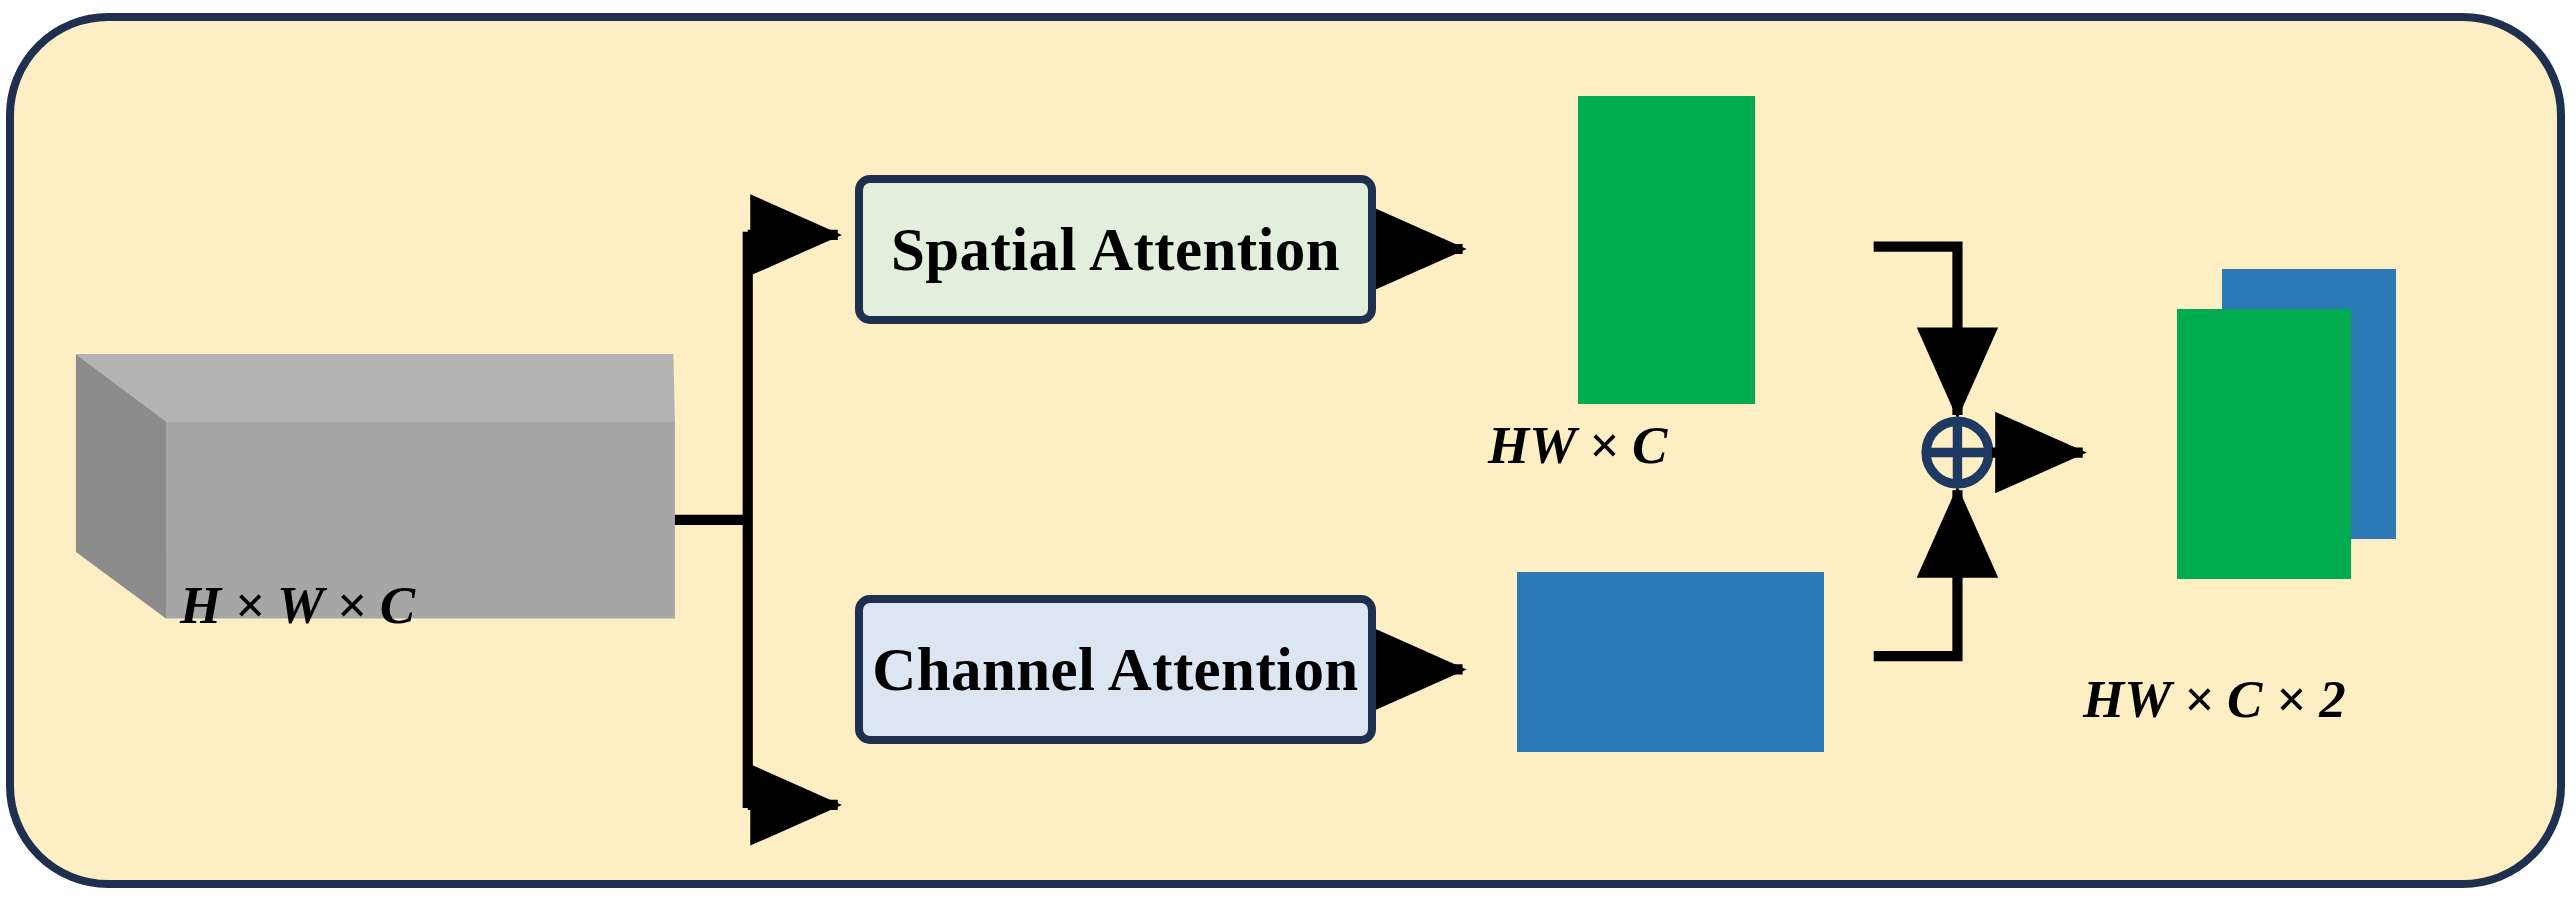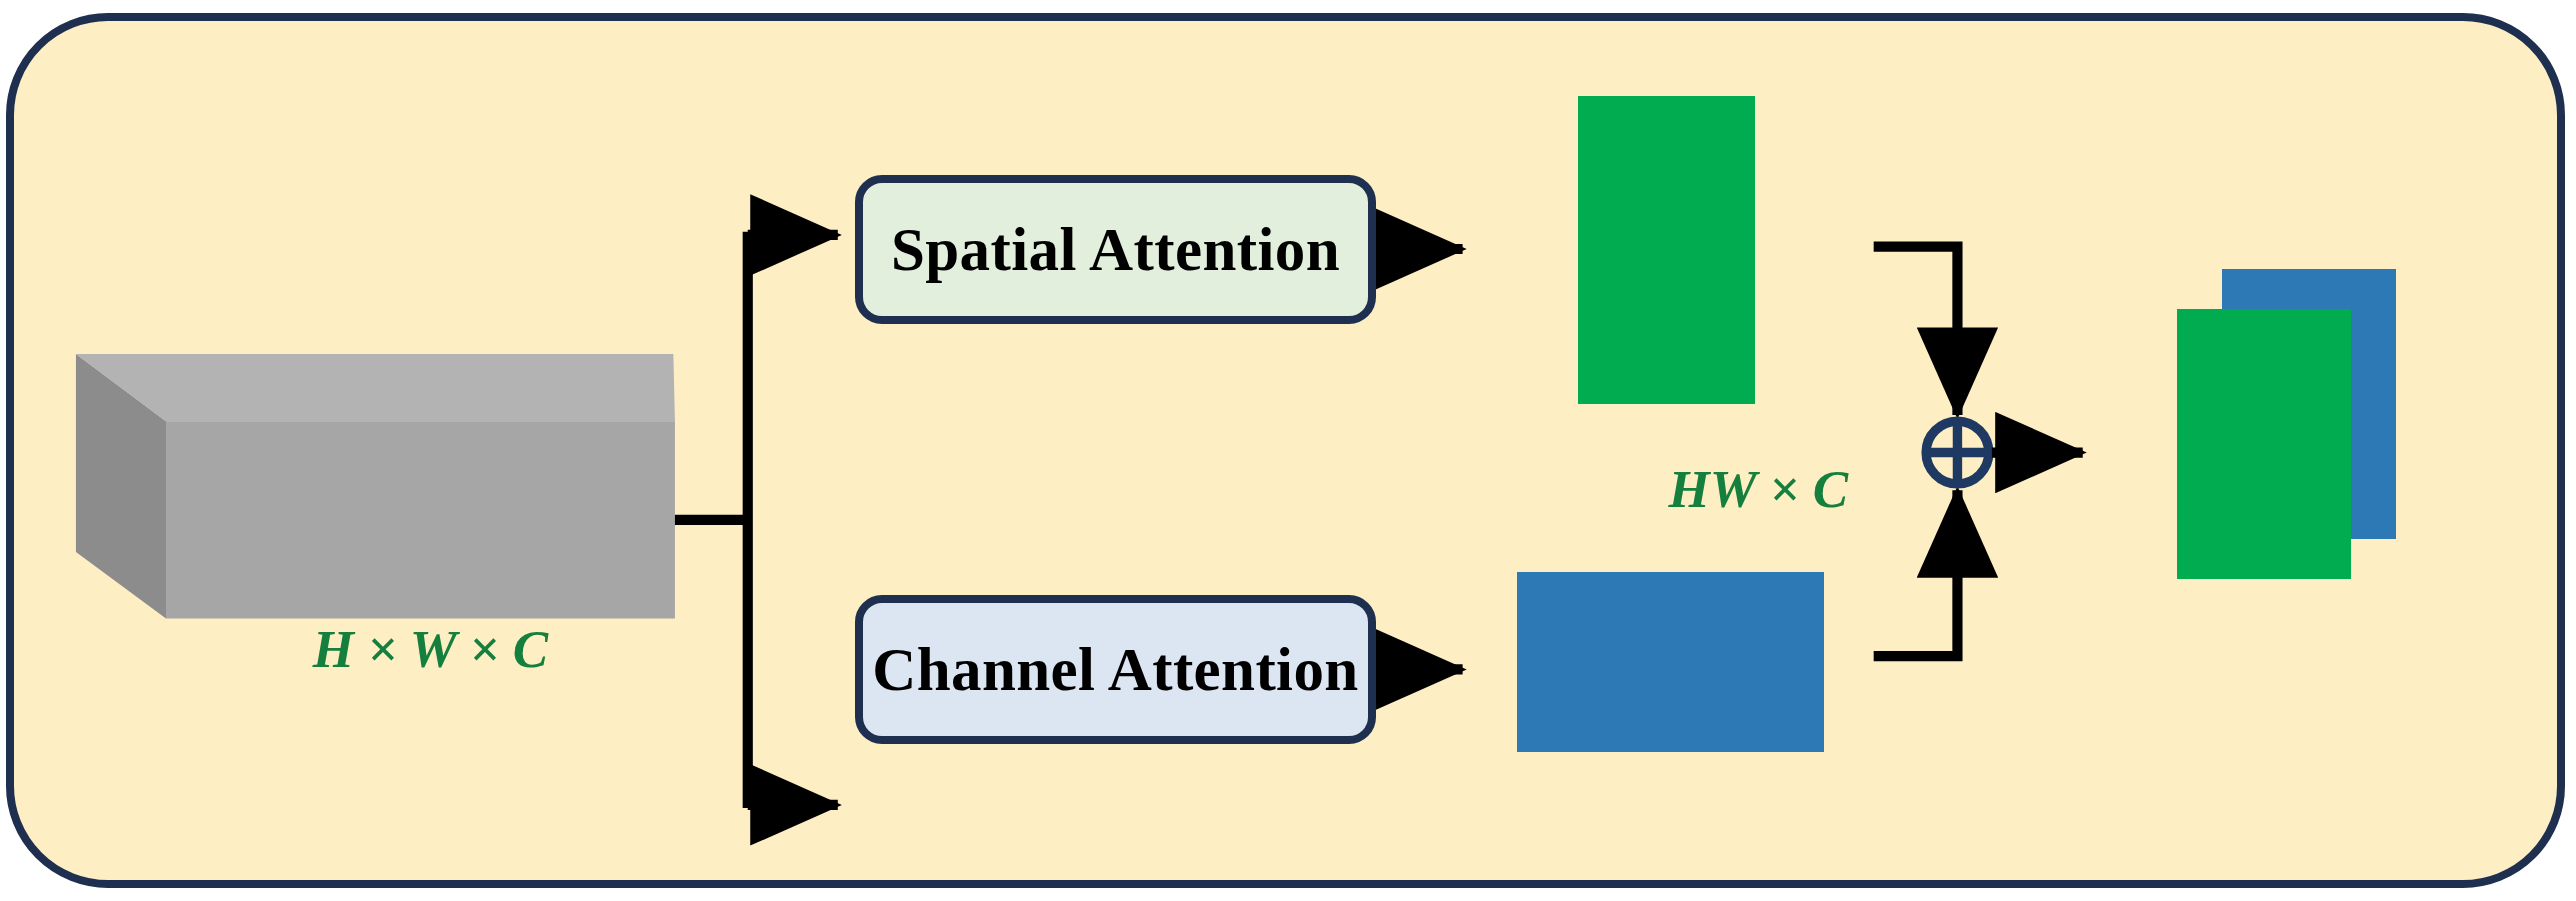--- a/index.html
+++ b/index.html
@@ -30,21 +30,21 @@
     position: absolute;
     left: 0; top: 0;
     width: 2576px;
     height: 902px;
     pointer-events: none;
   }
   .attn-box {
     position: absolute;
     box-sizing: border-box;
     border: 8.6px solid #1e2f4f;
-    border-radius: 27px;
+    border-radius: 15px;
     display: flex;
     align-items: center;
     justify-content: center;
   }
   .attn-label {
     font-family: "Liberation Serif", "DejaVu Serif", serif;
     font-weight: bold;
     font-size: 61px;
     color: #000000;
     letter-spacing: 0.4px;
@@ -85,24 +85,23 @@
     left: 2177px; top: 309px;
     width: 174px; height: 270px;
     background: #00ac4f;
   }
   .dim-label {
     position: absolute;
     font-family: "Liberation Serif", "DejaVu Serif", serif;
     font-weight: bold;
     font-style: italic;
     font-size: 53px;
-    color: #15803d;
+    color: #000000;
     white-space: nowrap;
-    text-align: right;
-    margin-top: 44px;
+    text-align: left;
   }
   #label-input  { left: 180px;  top: 575px; width: 368px; }
   #label-hwc    { left: 1488px; top: 415px; width: 360px; }
   #label-chw    { left: 1488px; top: 763px; width: 368px; }
   #label-out    { left: 2083px; top: 669px; width: 454px; }
 </style>
 </head>
 <body>
 
 <div id="stage">
@@ -168,15 +167,16 @@
   </div>
 
   <div id="green-rect" class="tensor-rect"></div>
   <div id="blue-rect" class="tensor-rect"></div>
 
   <div id="stack-blue" class="tensor-rect"></div>
   <div id="stack-green" class="tensor-rect"></div>
 
   <div id="label-input" class="dim-label">H × W × C</div>
   <div id="label-hwc" class="dim-label">HW × C</div>
+  <div id="label-out" class="dim-label">HW × C × 2</div>
 
 </div>
 
 
 </body></html>

